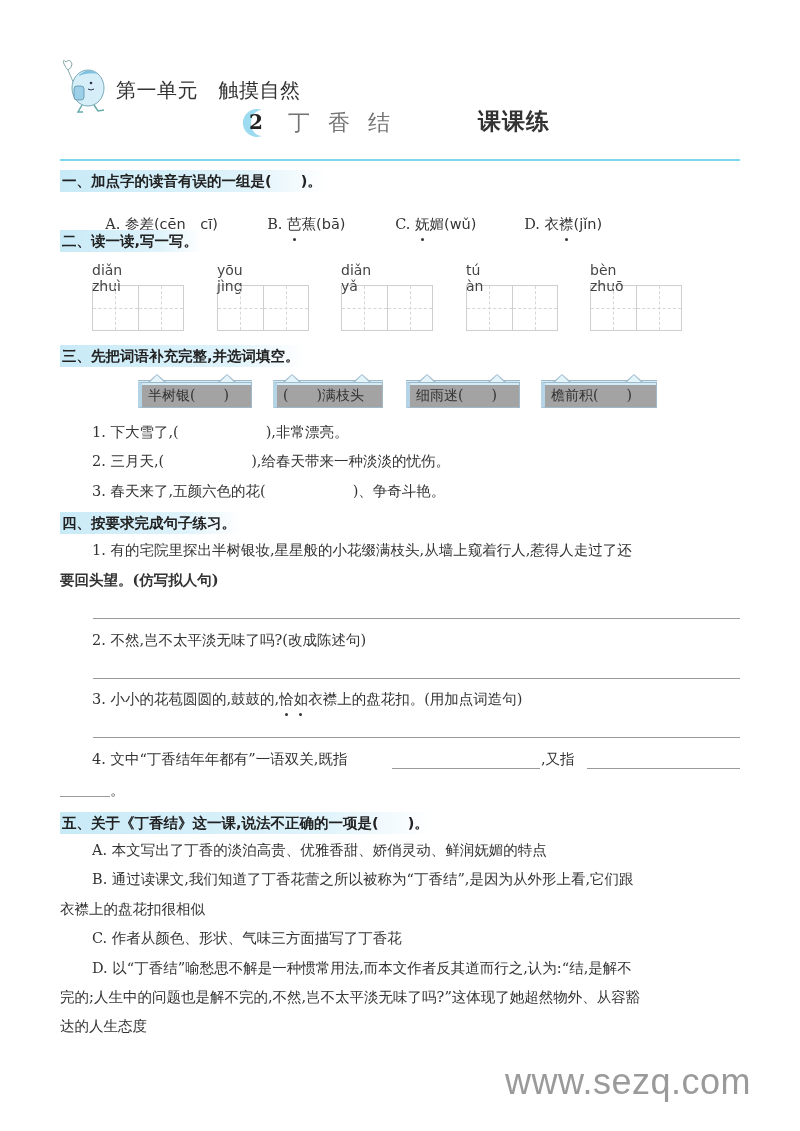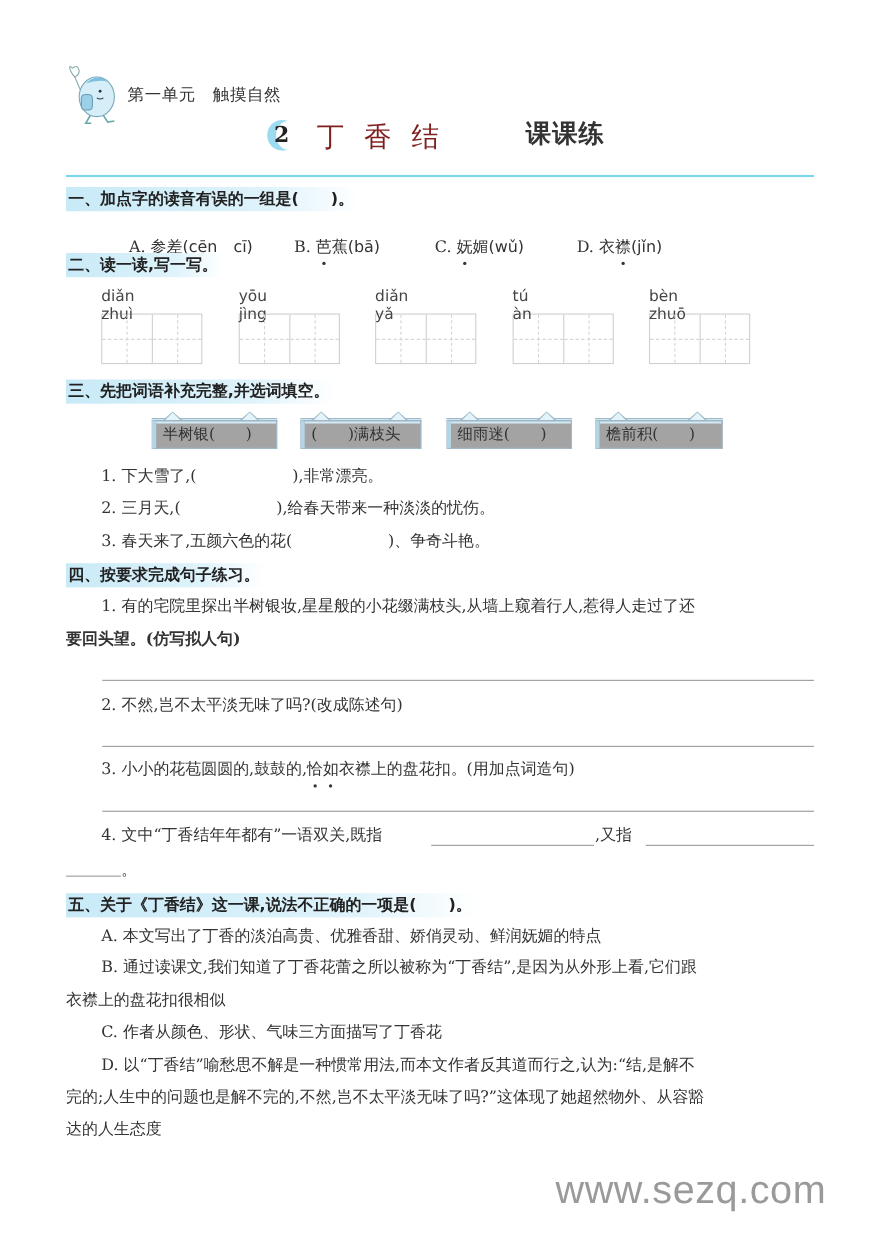--- a/index.html
+++ b/index.html
@@ -3,24 +3,24 @@
   <meta charset="utf-8">
   <style>
     * { margin: 0; padding: 0; box-sizing: border-box; }
     html, body { width: 800px; height: 1131px; background: #ffffff; overflow: hidden; }
     body { position: relative; font-family: "DejaVu Serif", "Liberation Serif", serif; color: #333; }
 
     .abs { position: absolute; }
 
     
     .mascot { left: 60px; top: 58px; width: 52px; height: 56px; }
-    .unit-title { left: 116px; top: 77px; font-family: Liberation Sans, sans-serif; font-size: 15px; color: #333; letter-spacing: 0.5px; white-space: pre; }
+    .unit-title { left: 116px; top: 77px; font-family: Liberation Sans, sans-serif; font-size: 20px; color: #333; letter-spacing: 0.5px; white-space: pre; }
     .lesson-badge { left: 240px; top: 107px; width: 32px; height: 32px; }
     .lesson-num { position: absolute; left: 9px; top: 3px; font-family: "DejaVu Serif", serif; font-weight: bold; font-size: 20px; color: #222; }
-    .lesson-title { left: 288px; top: 108px; font-family: Liberation Serif, serif; font-size: 25px; color: #7f1d1d; letter-spacing: 18px; }
+    .lesson-title { left: 288px; top: 108px; font-family: Liberation Serif, serif; font-size: 22px; color: #737373; letter-spacing: 18px; }
     .practice-title { left: 478px; top: 106px; font-family: "DejaVu Sans", sans-serif; font-weight: bold; font-size: 23px; color: #333; letter-spacing: 1px; }
     .header-rule { left: 60px; top: 159px; width: 680px; height: 2px; background: #7dd8ee; }
 
     
     .sec { font-family: "DejaVu Sans", sans-serif; font-size: 14.5px; font-weight: bold; color: #222; padding: 2px 4px 2px 2px;
            background: linear-gradient(90deg, #c8eaf7 0%, #dff3fb 70%, rgba(230,246,252,0) 100%); white-space: pre; height: 22px; line-height: 18px; }
 
     .txt { font-family: "DejaVu Serif", serif; font-size: 14.5px; color: #333; white-space: pre; }
     .sans { font-family: "DejaVu Sans", sans-serif; }
 
@@ -71,21 +71,21 @@
     <path d="M22 3 A14 14 0 1 0 22 29 A11 13 0 1 1 22 3z" fill="#9ddcf0"></path>
   </svg>
   <span class="lesson-num">2</span>
 </div>
 <div class="abs lesson-title">丁香结</div>
 <div class="abs practice-title">课课练</div>
 <div class="abs header-rule"></div>
 
 <div class="abs sec" style="left:60px;top:170px;">一、加点字的读音有误的一组是(　　)。</div>
 
-<div class="abs txt" style="left:108px;top:199px;text-align:center;">
+<div class="abs txt" style="left:96px;top:199px;text-align:center;">
   <span>A.</span> <span class="dot">参</span><span class="dot">差</span><span class="sans">(cēn　cī)</span>
 </div>
 <div class="abs txt" style="left:258px;top:199px;">
   <span>B.</span> <span class="dot">芭</span><span>蕉</span><span class="sans">(bā)</span>
 </div>
 <div class="abs txt" style="left:386px;top:199px;">
   <span>C.</span> <span class="dot">妩</span><span>媚</span><span class="sans">(wǔ)</span>
 </div>
 <div class="abs txt" style="left:515px;top:199px;">
   <span>D.</span> <span>衣</span><span class="dot">襟</span><span class="sans">(jǐn)</span>

